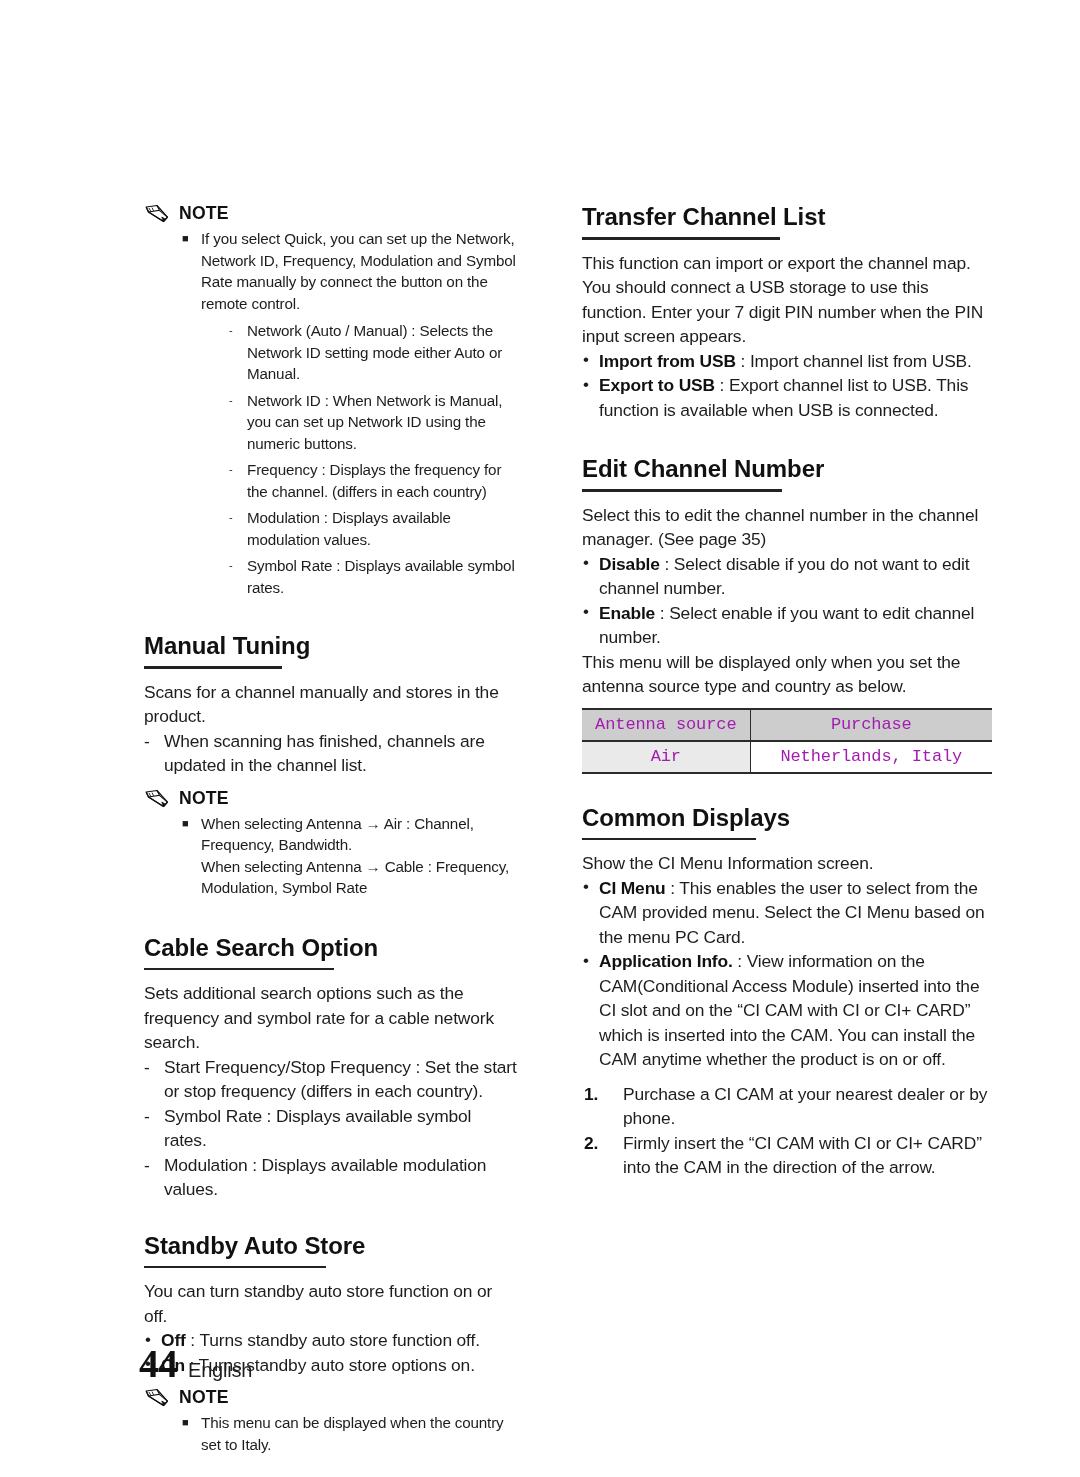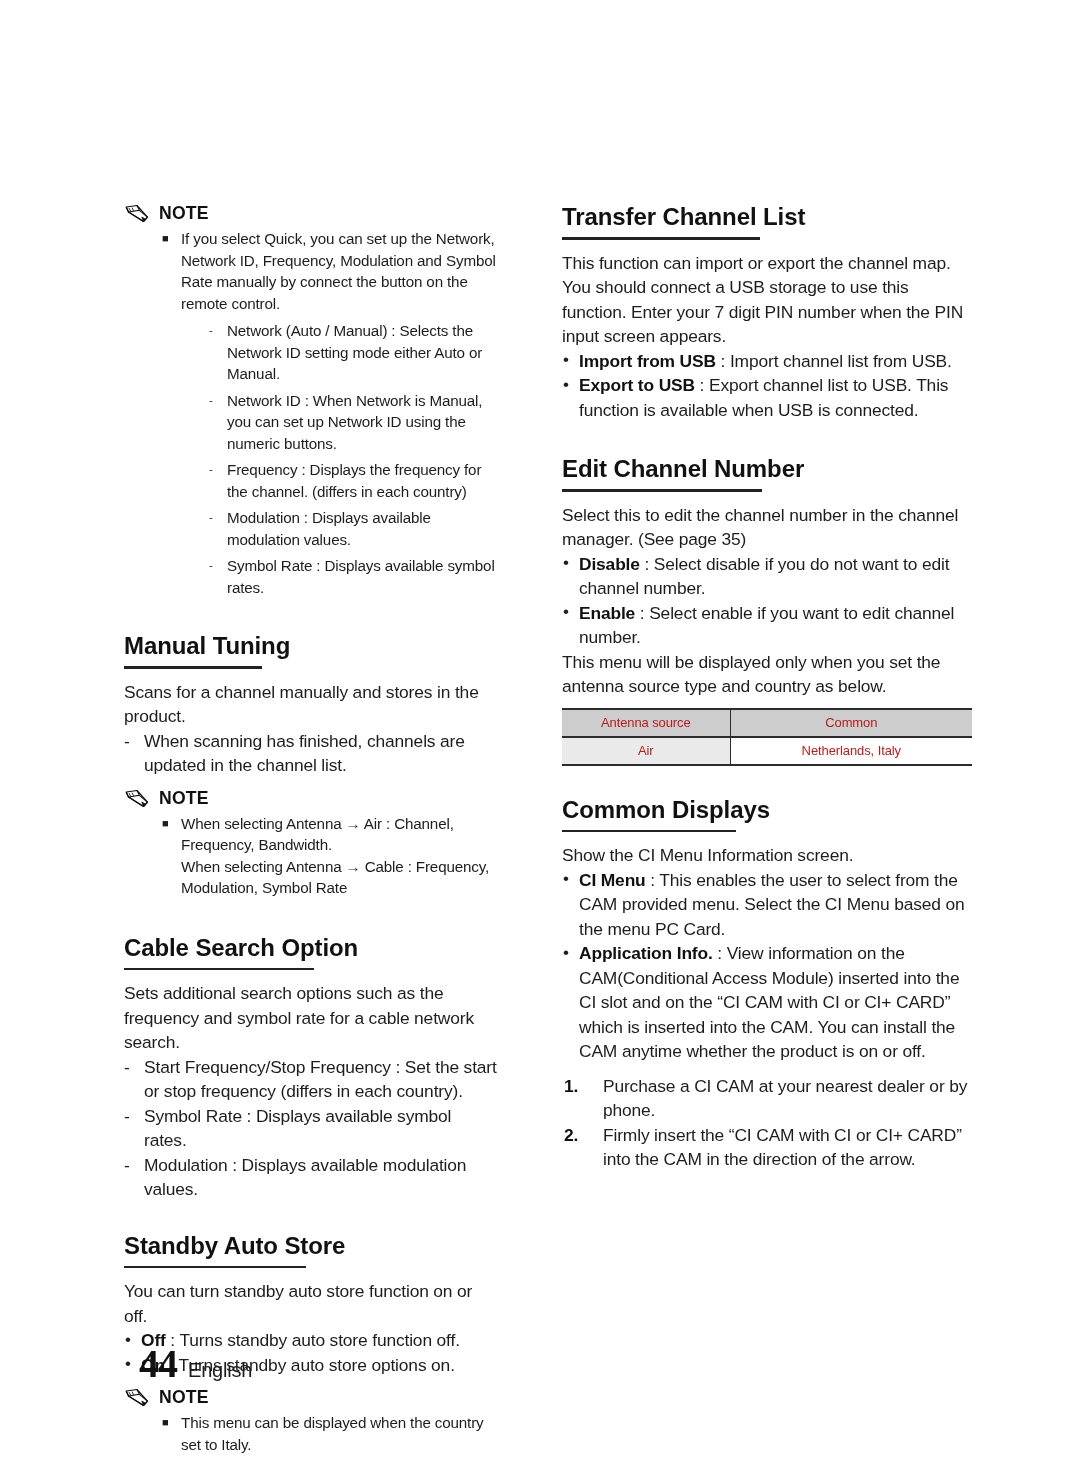--- a/index.html
+++ b/index.html
@@ -17,21 +17,21 @@
 
   .page {
     position: absolute;
     left: 0; top: 0;
     width: 1080px; height: 1477px;
     background: #fff;
   }
 
   .columns {
     position: absolute;
-    left: 124px;
+    left: 144px;
     top: 203px;
     width: 812px;
     display: flex;
     gap: 64px;
     align-items: flex-start;
   }
   .col {
     width: 374px;
     flex: 0 0 374px;
   }
@@ -185,26 +185,27 @@
   
   table.info-table {
     width: 100%;
     border-collapse: collapse;
     margin-top: 9px;
     margin-bottom: 4px;
     table-layout: fixed;
   }
   table.info-table th,
   table.info-table td {
-    font-size: 13px;
+    font-size: 17px;
     font-weight: normal;
     text-align: center;
     padding: 5px 4px 6px 4px;
     letter-spacing: -0.1px;
-    color: #b91c1c;
+    color: #a21caf;
+    font-family: Liberation Mono, monospace;
   }
   table.info-table thead tr {
     background: #cdcdcd;
   }
   table.info-table thead th {
     border-top: 2.6px solid #2b2b2b;
     border-bottom: 2.6px solid #2b2b2b;
   }
   table.info-table thead th.col-a { border-right: 1.6px solid #2b2b2b; }
   table.info-table tbody td {
@@ -418,21 +419,21 @@
           <span class="marker">•</span>
           <b>Enable</b><span> : Select enable if you want to edit channel number.</span>
         </li>
       </ul>
       <p class="body">This menu will be displayed only when you set the antenna source type and country as below.</p>
 
       <table class="info-table">
         <thead>
           <tr>
             <th class="col-a">Antenna source</th>
-            <th class="col-b">Common</th>
+            <th class="col-b">Purchase</th>
           </tr>
         </thead>
         <tbody>
           <tr>
             <td class="col-a">Air</td>
             <td class="col-b">Netherlands, Italy</td>
           </tr>
         </tbody>
       </table>
 

